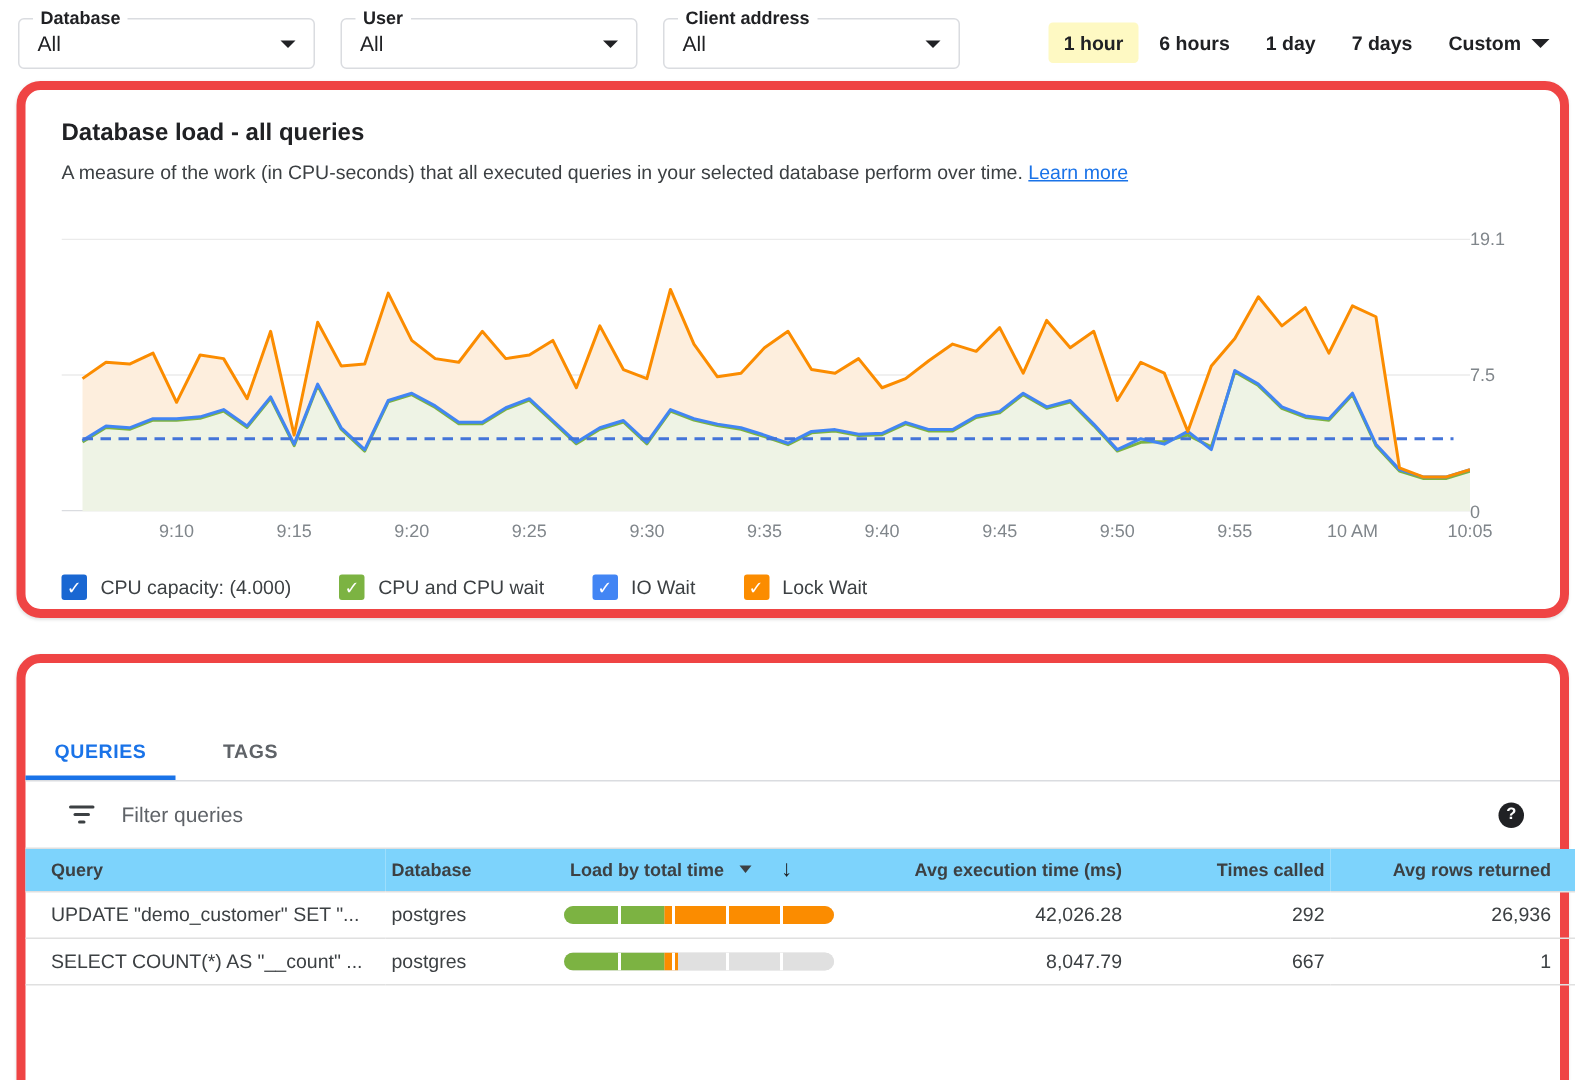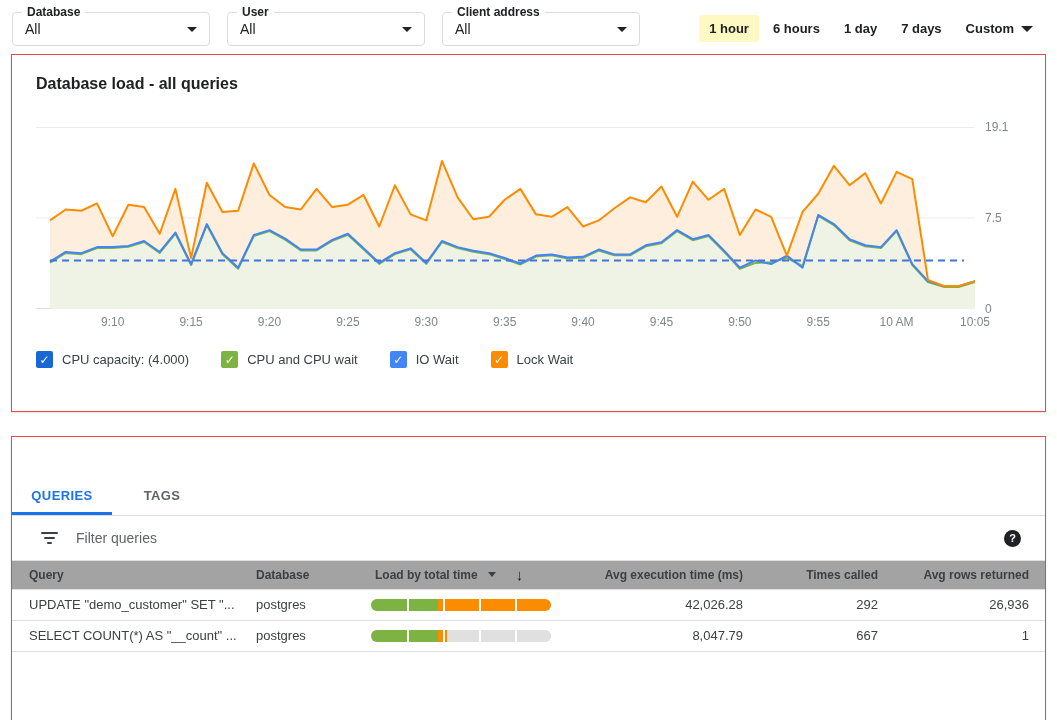--- a/index.html
+++ b/index.html
@@ -19,21 +19,21 @@
   .selbox .caret { margin-right:12px; }
 
   .timerange { margin-left:auto; display:flex; align-items:center; margin-top:3px; padding-right:2px; }
   .topt { font-size:13px; font-weight:bold; color:#202124; padding:6px 10px;
     cursor:pointer; border-radius:3px; margin-left:4px; white-space:nowrap; }
   .topt.sel { background:#fef9c3; }
   .tcustom { display:flex; align-items:center; gap:7px; }
   .tcustom .caret { border-top-width:6px; border-left-width:6px; border-right-width:6px; }
 
   
-  .card { margin:0 11px; border:1px solid #ef4444; border-radius:0;
+  .card { margin:0 11px; border:6px solid #ef4444; border-radius:16px;
     background:#fff; box-shadow:0 1px 2px rgba(60,64,67,.15); }
   .card-load { margin-top:8px; padding:20px 24px 18px 24px; height:358px; }
   .card-title { font-size:16px; font-weight:bold; color:#202124; }
   .card-desc { font-size:13px; color:#3c4043; margin-top:7px; line-height:20px; }
   .link { color:#1a73e8; text-decoration:underline; cursor:pointer; }
 
   
   .chart-wrap { position:relative; margin-top:34px; }
   .chart-area { position:relative; height:182px; margin-right:46px; }
   .chart-area svg { position:absolute; left:0; top:0; }
@@ -69,21 +69,21 @@
   .filter-input { border:none; outline:none; font-size:14px; color:#202124;
     margin-left:18px; flex:1; font-family:inherit; background:transparent; }
   .filter-input::placeholder { color:#5f6368; }
   .help-icon { width:17px; height:17px; border-radius:50%; background:#202124; color:#fff;
     font-size:11px; font-weight:bold; display:flex; align-items:center; justify-content:center;
     cursor:pointer; }
 
   table { width:100%; border-collapse:collapse; table-layout:fixed; }
   col.c1{width:240px;} col.c2{width:115px;} col.c3{width:190px;}
   col.c4{width:190px;} col.c5{width:135px;} col.c6{width:163px;}
-  thead th { background:#a3a3a3; font-size:12px; font-weight:bold; color:#3c4043;
+  thead th { background:#7dd3fc; font-size:12px; font-weight:bold; color:#3c4043;
     text-align:left; height:28px; border-bottom:1px solid #e0e0e0; padding:0 4px; }
   thead th.q { padding-left:17px; }
   thead th.num, tbody td.num { text-align:right; }
   thead th.c6h, tbody td.c6 { padding-right:16px; }
   .sort-head { display:flex; align-items:center; gap:8px; padding-left:4px; }
   .sort-head .caret { border-top-color:#3c4043; border-top-width:5px;
     border-left-width:4px; border-right-width:4px; margin-left:2px; }
   .sort-arrow { font-size:15px; font-weight:bold; color:#202124; margin-left:12px; }
   tbody td { font-size:13px; color:#3c4043; height:31px; border-bottom:1px solid #e0e0e0;
     padding:0 4px; white-space:nowrap; overflow:hidden; }
@@ -123,20 +123,22 @@
       <span class="topt">7 days</span>
       <span class="topt tcustom">
         <span>Custom</span>
         <span class="caret"></span>
       </span>
     </div>
   </header>
 
   <section class="card card-load">
     <h2 class="card-title">Database load - all queries</h2>
+    <p class="card-desc"><span>A measure of the work (in CPU-seconds) that all executed queries in your selected database perform over time.</span>
+      <a class="link">Learn more</a></p>
 
     <div class="chart-wrap">
       <div class="chart-area" id="chart-area">
           <svg width="939" height="182">
             <line x1="0" y1="181.5" x2="939" y2="181.5" stroke="#dadce0" stroke-width="1"></line>
             <line x1="0" y1="91" x2="939" y2="91" stroke="#ebebeb" stroke-width="1"></line>
             <line x1="0" y1="0.5" x2="939" y2="0.5" stroke="#ebebeb" stroke-width="1"></line>
             <path d="M14,134.68 L14,134.68 L29.677966101694913,124.97333333333333 L45.35593220338983,126.18666666666667 L61.03389830508475,120.12 L76.71186440677965,120.12 L92.38983050847457,118.90666666666667 L108.0677966101695,114.05333333333334 L123.74576271186442,124.97333333333333 L139.4237288135593,105.56 L155.10169491525426,137.10666666666665 L170.77966101694915,97.06666666666666 L186.45762711864407,126.18666666666667 L202.135593220339,140.74666666666667 L217.81355932203388,107.98666666666668 L233.49152542372883,103.13333333333333 L249.16949152542372,111.62666666666667 L264.8474576271186,122.54666666666665 L280.52542372881356,122.54666666666665 L296.2033898305085,112.84 L311.88135593220335,106.77333333333334 L327.5593220338983,121.33333333333334 L343.2372881355932,135.89333333333335 L358.91525423728814,126.18666666666667 L374.5932203389831,121.33333333333334 L390.271186440678,135.89333333333335 L405.9491525423729,114.05333333333334 L421.62711864406776,120.12 L437.3050847457627,123.75999999999999 L452.98305084745766,126.18666666666667 L468.66101694915255,131.04 L484.33898305084745,136.5 L500.0169491525424,128.61333333333334 L515.6949152542372,127.4 L531.3728813559321,130.43333333333334 L547.0508474576271,129.82666666666665 L562.728813559322,122.54666666666665 L578.406779661017,127.4 L594.0847457627118,127.4 L609.7627118644067,118.30000000000001 L625.4406779661017,115.26666666666667 L641.1186440677966,103.13333333333333 L656.7966101694916,112.23333333333333 L672.4745762711864,107.98666666666668 L688.1525423728813,123.75999999999999 L703.8305084745763,140.74666666666667 L719.5084745762712,133.46666666666667 L735.1864406779662,137.10666666666665 L750.864406779661,128.61333333333334 L766.542372881356,140.74666666666667 L782.2203389830509,87.96666666666665 L797.8983050847457,97.06666666666666 L813.5762711864407,112.23333333333333 L829.2542372881355,118.30000000000001 L844.9322033898305,120.12 L860.6101694915254,103.13333333333333 L876.2881355932203,137.10666666666665 L891.9661016949153,154.09333333333333 L907.6440677966101,158.94666666666666 L923.3220338983051,158.94666666666666 L939,154.09333333333333 L939,182 L14,182 Z" fill="#eef3e5" stroke="none"></path>
             <path d="M14,93.42666666666668 L14,93.42666666666668 L29.677966101694913,82.50666666666667 L45.35593220338983,83.72000000000001 L61.03389830508475,76.44000000000001 L76.71186440677965,109.2 L92.38983050847457,77.65333333333332 L108.0677966101695,80.07999999999998 L123.74576271186442,106.77333333333334 L139.4237288135593,61.879999999999995 L155.10169491525426,131.04 L170.77966101694915,55.81333333333333 L186.45762711864407,84.93333333333334 L202.135593220339,83.72000000000001 L217.81355932203388,36.400000000000006 L233.49152542372883,67.94666666666666 L249.16949152542372,80.07999999999998 L264.8474576271186,82.50666666666667 L280.52542372881356,61.879999999999995 L296.2033898305085,80.07999999999998 L311.88135593220335,77.65333333333332 L327.5593220338983,67.94666666666666 L343.2372881355932,99.49333333333334 L358.91525423728814,58.24000000000001 L374.5932203389831,87.36 L390.271186440678,93.42666666666668 L405.9491525423729,33.97333333333336 L421.62711864406776,70.37333333333333 L437.3050847457627,92.21333333333332 L452.98305084745766,89.78666666666668 L468.66101694915255,72.8 L484.33898305084745,61.879999999999995 L500.0169491525424,87.36 L515.6949152542372,89.78666666666668 L531.3728813559321,80.07999999999998 L547.0508474576271,99.49333333333334 L562.728813559322,93.42666666666668 L578.406779661017,81.29333333333334 L594.0847457627118,70.37333333333333 L609.7627118644067,75.22666666666666 L625.4406779661017,59.45333333333333 L641.1186440677966,89.78666666666668 L656.7966101694916,54.60000000000001 L672.4745762711864,72.8 L688.1525423728813,61.879999999999995 L703.8305084745763,107.98666666666668 L719.5084745762712,82.50666666666667 L735.1864406779662,89.78666666666668 L750.864406779661,128.61333333333334 L766.542372881356,84.93333333333334 L782.2203389830509,66.73333333333333 L797.8983050847457,38.826666666666654 L813.5762711864407,58.24000000000001 L829.2542372881355,46.10666666666668 L844.9322033898305,76.44000000000001 L860.6101694915254,44.89333333333332 L876.2881355932203,52.173333333333346 L891.9661016949153,152.88 L907.6440677966101,158.94666666666666 L923.3220338983051,158.94666666666666 L939,154.09333333333333 L939,154.09333333333333 L923.3220338983051,158.94666666666666 L907.6440677966101,158.94666666666666 L891.9661016949153,154.09333333333333 L876.2881355932203,137.10666666666665 L860.6101694915254,103.13333333333333 L844.9322033898305,120.12 L829.2542372881355,118.30000000000001 L813.5762711864407,112.23333333333333 L797.8983050847457,97.06666666666666 L782.2203389830509,87.96666666666665 L766.542372881356,140.74666666666667 L750.864406779661,128.61333333333334 L735.1864406779662,137.10666666666665 L719.5084745762712,133.46666666666667 L703.8305084745763,140.74666666666667 L688.1525423728813,123.75999999999999 L672.4745762711864,107.98666666666668 L656.7966101694916,112.23333333333333 L641.1186440677966,103.13333333333333 L625.4406779661017,115.26666666666667 L609.7627118644067,118.30000000000001 L594.0847457627118,127.4 L578.406779661017,127.4 L562.728813559322,122.54666666666665 L547.0508474576271,129.82666666666665 L531.3728813559321,130.43333333333334 L515.6949152542372,127.4 L500.0169491525424,128.61333333333334 L484.33898305084745,136.5 L468.66101694915255,131.04 L452.98305084745766,126.18666666666667 L437.3050847457627,123.75999999999999 L421.62711864406776,120.12 L405.9491525423729,114.05333333333334 L390.271186440678,135.89333333333335 L374.5932203389831,121.33333333333334 L358.91525423728814,126.18666666666667 L343.2372881355932,135.89333333333335 L327.5593220338983,121.33333333333334 L311.88135593220335,106.77333333333334 L296.2033898305085,112.84 L280.52542372881356,122.54666666666665 L264.8474576271186,122.54666666666665 L249.16949152542372,111.62666666666667 L233.49152542372883,103.13333333333333 L217.81355932203388,107.98666666666668 L202.135593220339,140.74666666666667 L186.45762711864407,126.18666666666667 L170.77966101694915,97.06666666666666 L155.10169491525426,137.10666666666665 L139.4237288135593,105.56 L123.74576271186442,124.97333333333333 L108.0677966101695,114.05333333333334 L92.38983050847457,118.90666666666667 L76.71186440677965,120.12 L61.03389830508475,120.12 L45.35593220338983,126.18666666666667 L29.677966101694913,124.97333333333333 L14,134.68 Z" fill="#fdeedd" stroke="none"></path>
             <polyline points="14,135.65066666666667 29.677966101694913,125.944 45.35593220338983,127.15733333333334 61.03389830508475,121.09066666666668 76.71186440677965,121.09066666666668 92.38983050847457,119.87733333333333 108.0677966101695,115.024 123.74576271186442,125.944 139.4237288135593,106.53066666666668 155.10169491525426,138.07733333333334 170.77966101694915,98.03733333333334 186.45762711864407,127.15733333333334 202.135593220339,141.71733333333333 217.81355932203388,108.95733333333334 233.49152542372883,104.104 249.16949152542372,112.59733333333334 264.8474576271186,123.51733333333333 280.52542372881356,123.51733333333333 296.2033898305085,113.81066666666668 311.88135593220335,107.744 327.5593220338983,122.304 343.2372881355932,136.864 358.91525423728814,127.15733333333334 374.5932203389831,122.304 390.271186440678,136.864 405.9491525423729,115.024 421.62711864406776,121.09066666666668 437.3050847457627,124.73066666666668 452.98305084745766,127.15733333333334 468.66101694915255,132.01066666666668 484.33898305084745,137.47066666666666 500.0169491525424,129.584 515.6949152542372,128.37066666666666 531.3728813559321,131.404 547.0508474576271,130.79733333333334 562.728813559322,123.51733333333333 578.406779661017,128.37066666666666 594.0847457627118,128.37066666666666 609.7627118644067,119.27066666666667 625.4406779661017,116.23733333333334 641.1186440677966,104.104 656.7966101694916,113.204 672.4745762711864,108.95733333333334 688.1525423728813,124.73066666666668 703.8305084745763,141.71733333333333 719.5084745762712,135.89333333333335 735.1864406779662,135.28666666666666 750.864406779661,131.04 766.542372881356,138.92666666666668 782.2203389830509,88.93733333333334 797.8983050847457,98.03733333333334 813.5762711864407,113.204 829.2542372881355,119.27066666666667 844.9322033898305,121.09066666666668 860.6101694915254,104.104 876.2881355932203,138.07733333333334 891.9661016949153,155.064 907.6440677966101,159.91733333333332 923.3220338983051,159.91733333333332 939,155.064" fill="none" stroke="#7cb342" stroke-width="2" stroke-linejoin="round"></polyline>

